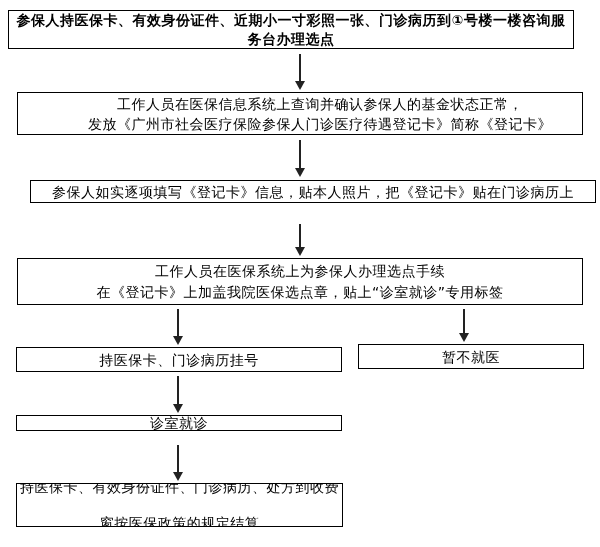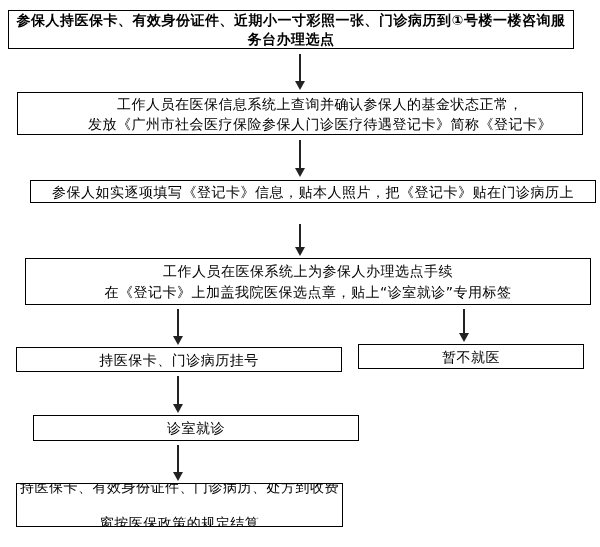--- a/index.html
+++ b/index.html
@@ -83,21 +83,21 @@
 
   <div class="box" style="left:30px; top:180px; width:566px; height:23px;">
     <span class="line">参保人如实逐项填写《登记卡》信息，贴本人照片，把《登记卡》贴在门诊病历上</span>
   </div>
 
   <div class="arrow" style="left:294px; top:224px; height:32px;">
     <div class="arrow-shaft"></div>
       <div class="arrow-head"></div>
   </div>
 
-  <div class="box" style="left:17px; top:258px; width:566px; height:47px; line-height:21px;margin-left:8px;">
+  <div class="box" style="left:17px; top:258px; width:566px; height:47px; line-height:21px;">
     <span class="line">工作人员在医保系统上为参保人办理选点手续</span>
     <span class="line">在《登记卡》上加盖我院医保选点章，贴上“诊室就诊”专用标签</span>
   </div>
 
   <div class="arrow" style="left:172px; top:309px; height:36px;">
     <div class="arrow-shaft"></div>
       <div class="arrow-head"></div>
   </div>
 
   <div class="arrow" style="left:458px; top:309px; height:33px;">
@@ -111,21 +111,21 @@
 
   <div class="box" style="left:358px; top:344px; width:226px; height:25px;">
     <span class="line">暂不就医</span>
   </div>
 
   <div class="arrow" style="left:172px; top:376px; height:37px;">
     <div class="arrow-shaft"></div>
       <div class="arrow-head"></div>
   </div>
 
-  <div class="box" style="left:16px; top:415px; width:326px; height:26px;margin-left:17px;">
+  <div class="box" style="left:16px; top:415px; width:326px; height:16px;">
     <span class="line">诊室就诊</span>
   </div>
 
   <div class="arrow" style="left:172px; top:445px; height:36px;">
     <div class="arrow-shaft"></div>
       <div class="arrow-head"></div>
   </div>
 
   <div class="box" style="left:16px; top:483px; width:327px; height:44px; line-height:20px;gap:16px;">
     <span class="line">持医保卡、有效身份证件、门诊病历、处方到收费</span>

